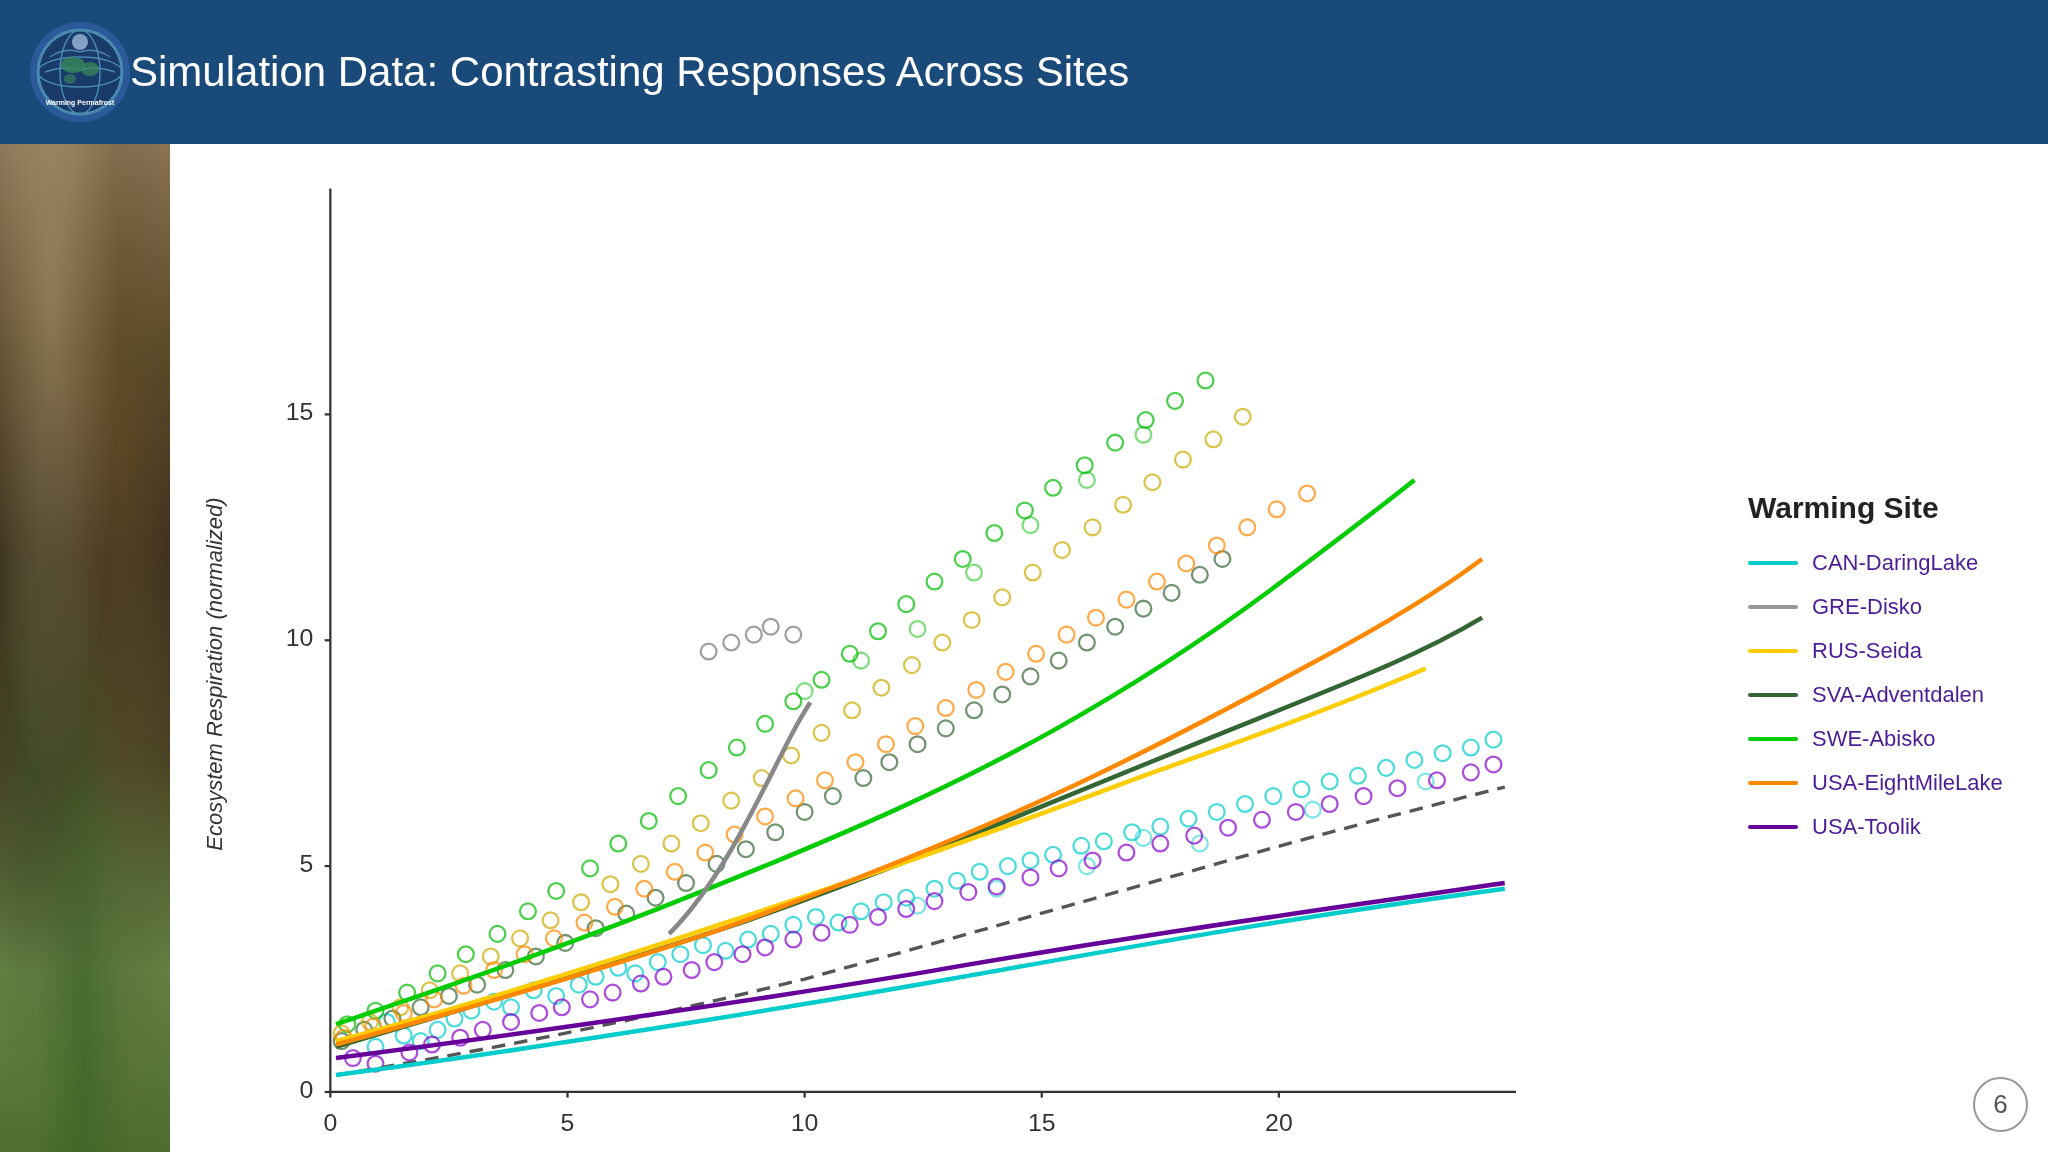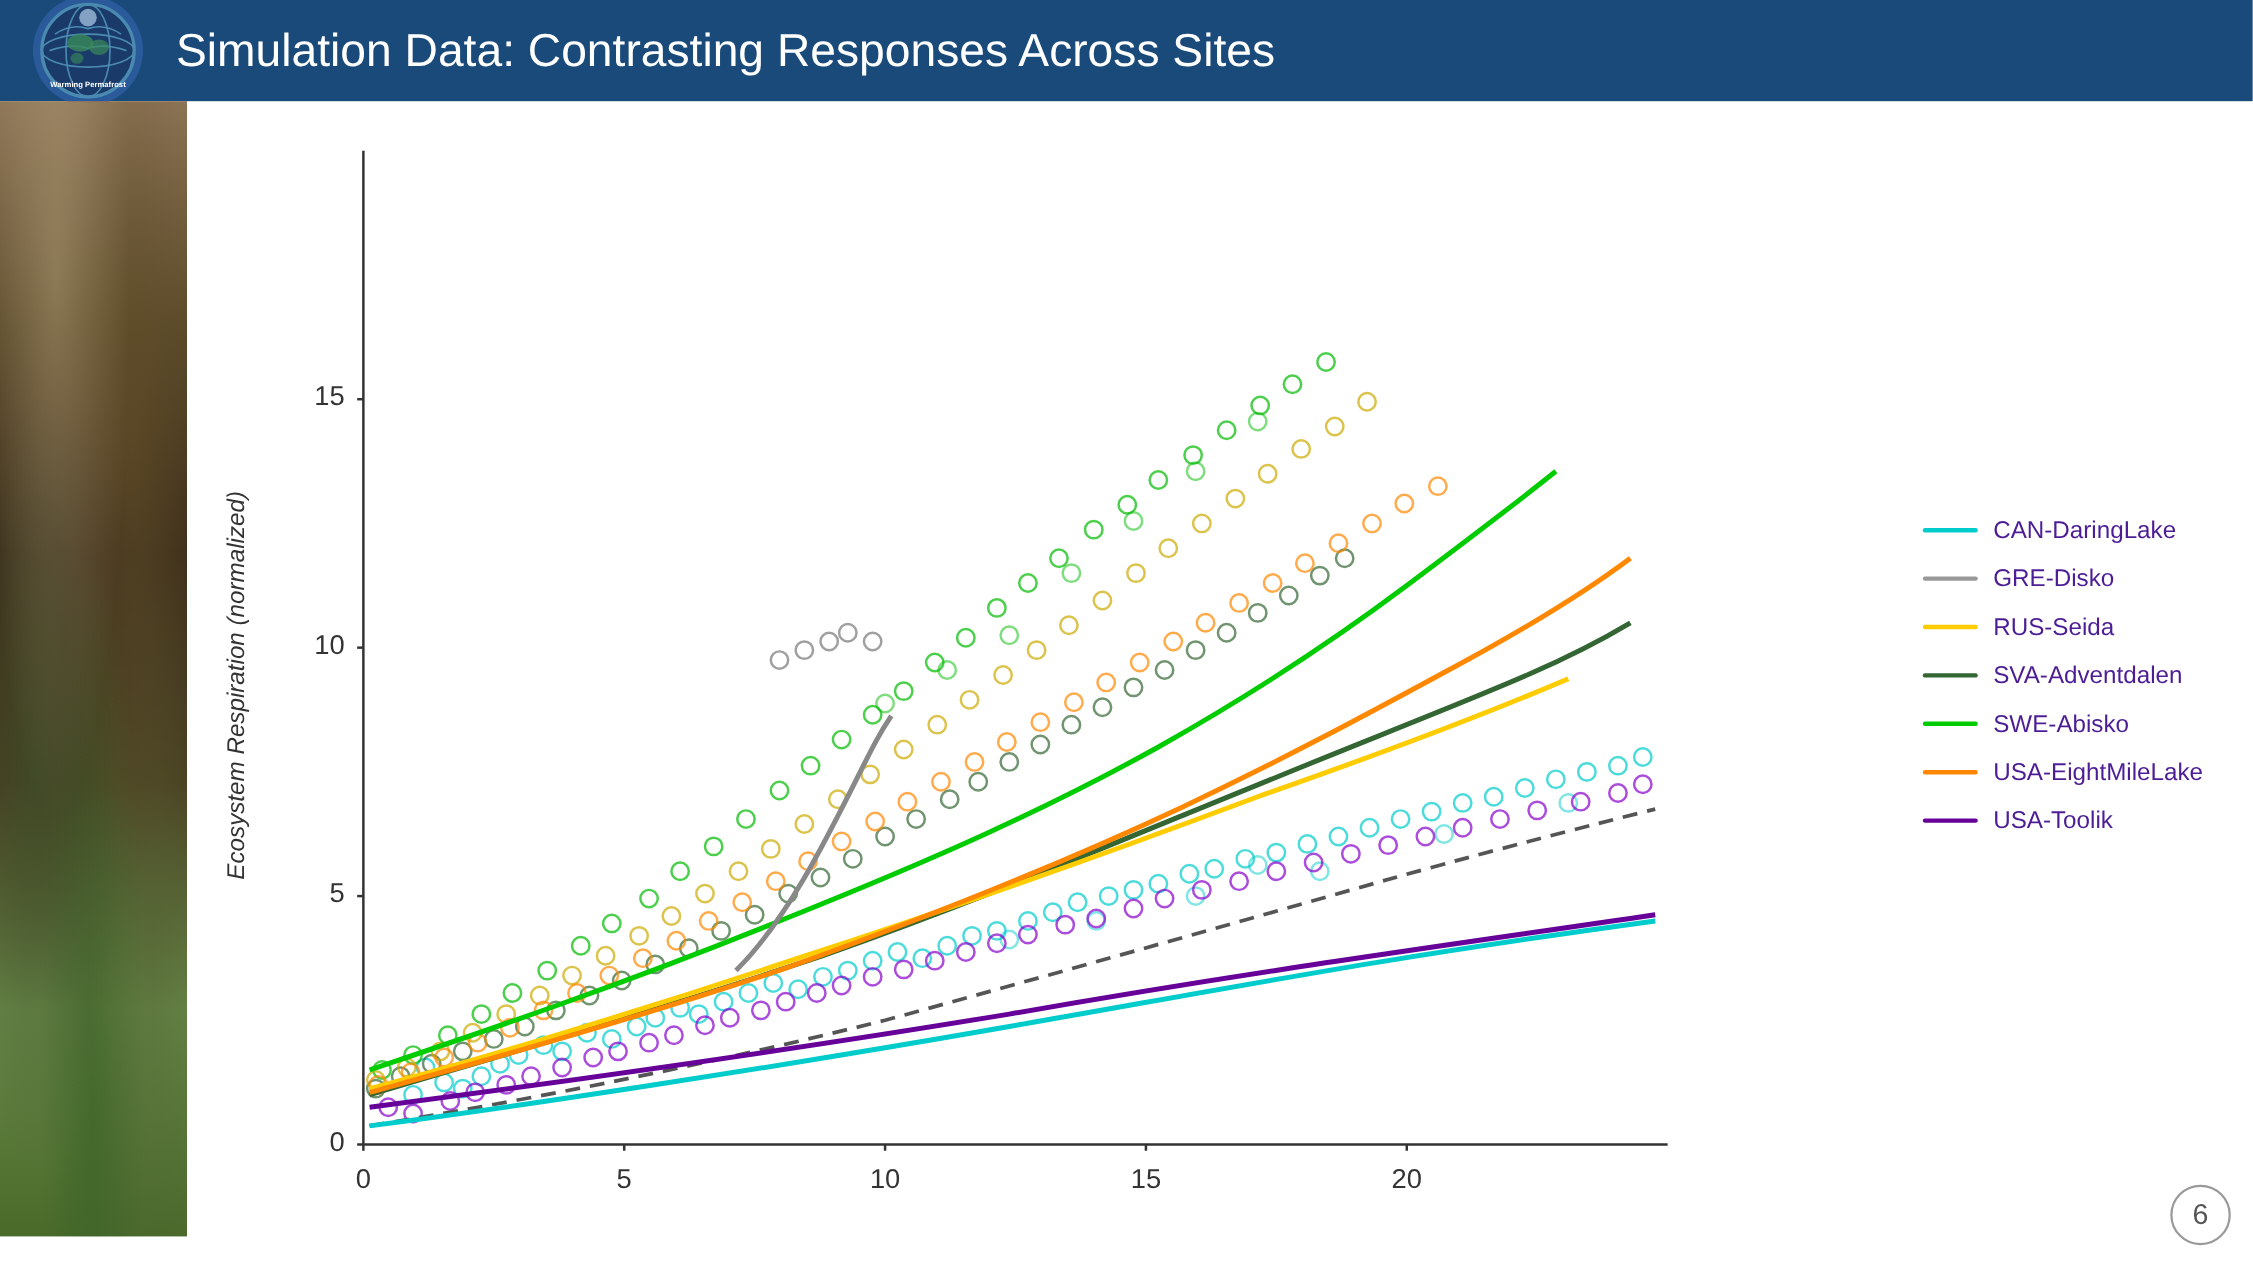--- a/index.html
+++ b/index.html
@@ -6,25 +6,24 @@
     body {
       width: 2048px;
       height: 1152px;
       overflow: hidden;
       font-family: 'Arial', sans-serif;
       background: #fff;
     }
     
     #header {
       background: #1a4a7a;
-      height: 92px;
+      height: 144px;
       display: flex;
       align-items: center;
       padding: 0 30px;
-      gap: 30px;
     }
     #logo-container {
       width: 100px;
       height: 100px;
       border-radius: 50%;
       background: #2a5a9a;
       display: flex;
       align-items: center;
       justify-content: center;
       overflow: hidden;
@@ -464,20 +463,21 @@
             <path d="M 85 760 C 150 738 280 695 420 638 C 540 590 630 550 720 500 C 800 455 860 415 920 370 C 960 340 1000 310 1040 278" fill="none" stroke="#00CC00" stroke-width="4"></path>
 
             <path d="M 85 778 C 150 760 280 725 420 678 C 540 635 640 595 740 548 C 820 510 880 478 950 440 C 1010 408 1060 378 1100 348" fill="none" stroke="#FF8800" stroke-width="4"></path>
 
             <path d="M 380 680 C 420 640 450 580 480 520 C 490 500 495 490 505 475" fill="none" stroke="#888888" stroke-width="4"></path>
 
           </svg>
         </div>
 
         <div id="legend-container">
+          <h3 id="legend-title">Warming Site</h3>
           <div id="legend-items">
               <div class="legend-item">
                 <div class="legend-line" style="background-color: rgb(0, 204, 204);"></div>
                 <span class="legend-label">CAN-DaringLake</span>
               </div>
               <div class="legend-item">
                 <div class="legend-line" style="background-color: rgb(153, 153, 153);"></div>
                 <span class="legend-label">GRE-Disko</span>
               </div>
               <div class="legend-item">

